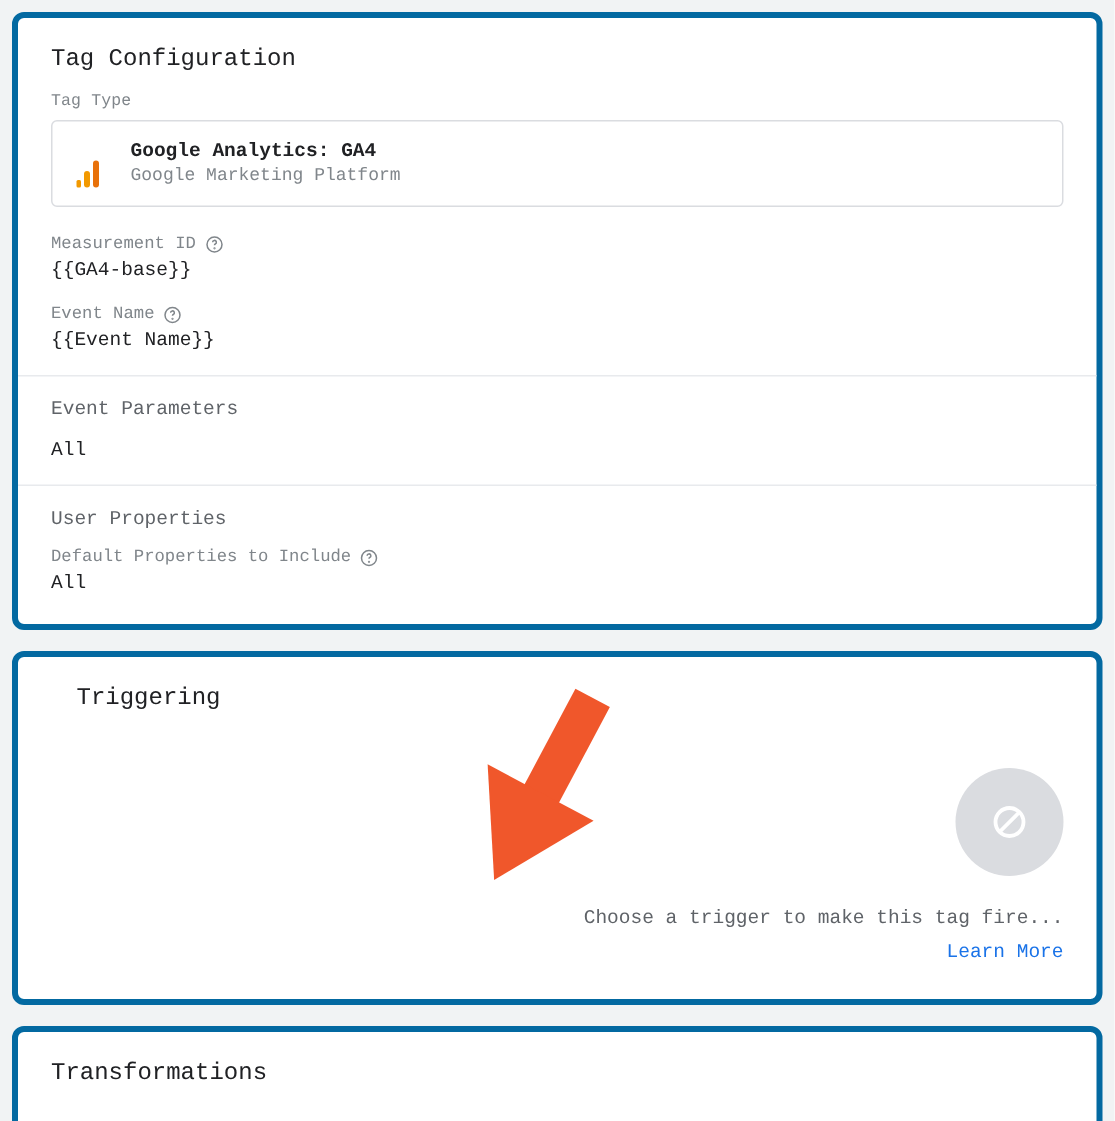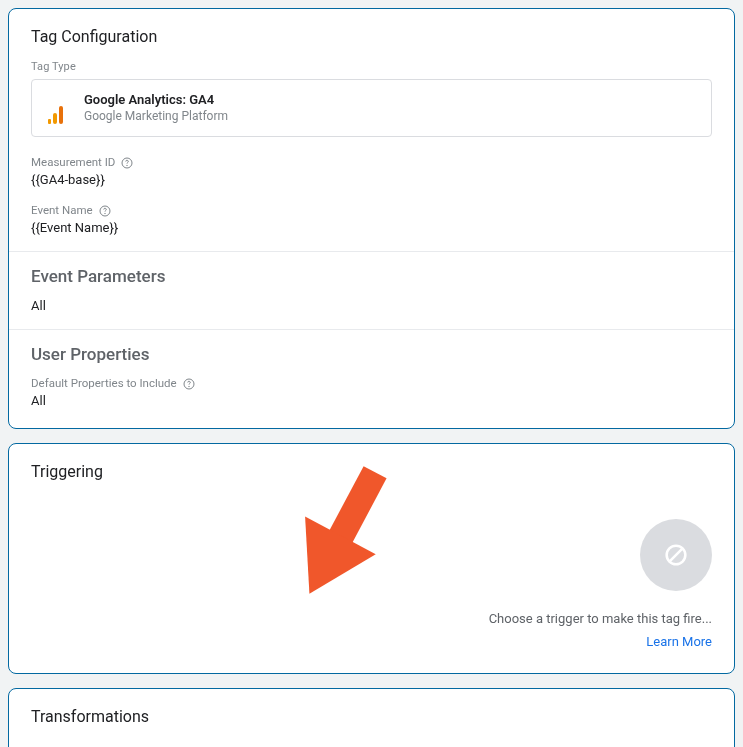--- a/index.html
+++ b/index.html
@@ -9,23 +9,24 @@
     }
     body {
       font-family: Roboto, "Helvetica Neue", Arial, sans-serif;
       background: #f1f3f4;
       padding: 8px;
       width: 743px;
       color: #3c4043;
     }
     .card {
       background: #fff;
-      border: 1px solid #0369a1;
+      border: 4px solid #0369a1;
       border-radius: 8px;
       margin-bottom: 14px;
+      font-family: Liberation Mono, monospace;
     }
     .card-inner {
       padding: 18px 22px 20px 22px;
     }
     .section-title {
       font-size: 16px;
       font-weight: 400;
       color: #202124;
       margin-bottom: 14px;
     }
@@ -105,21 +106,21 @@
     .field-value {
       font-size: 13px;
       color: #202124;
     }
     .divider {
       height: 1px;
       background: #e8eaed;
       margin: 0 -22px 14px -22px;
     }
     .subsection-title {
-      font-size: 17px;
+      font-size: 13px;
       color: #5f6368;
       font-weight: 500;
       margin-bottom: 12px;
     }
     
     .trigger-body {
       display: flex;
       flex-direction: column;
       align-items: flex-end;
       padding: 24px 0 4px 0;
@@ -151,20 +152,21 @@
       cursor: pointer;
     }
     .arrow-overlay {
       position: absolute;
       left: 248px;
       top: -32px;
       pointer-events: none;
     }
     .triggering-container {
       position: relative;
+      padding-left: 17px;
     }
   </style>
 </head>
 <body>
 
 <div class="card">
   <div class="card-inner">
     <div class="section-title">Tag Configuration</div>
 
     <div class="small-label">Tag Type</div>

